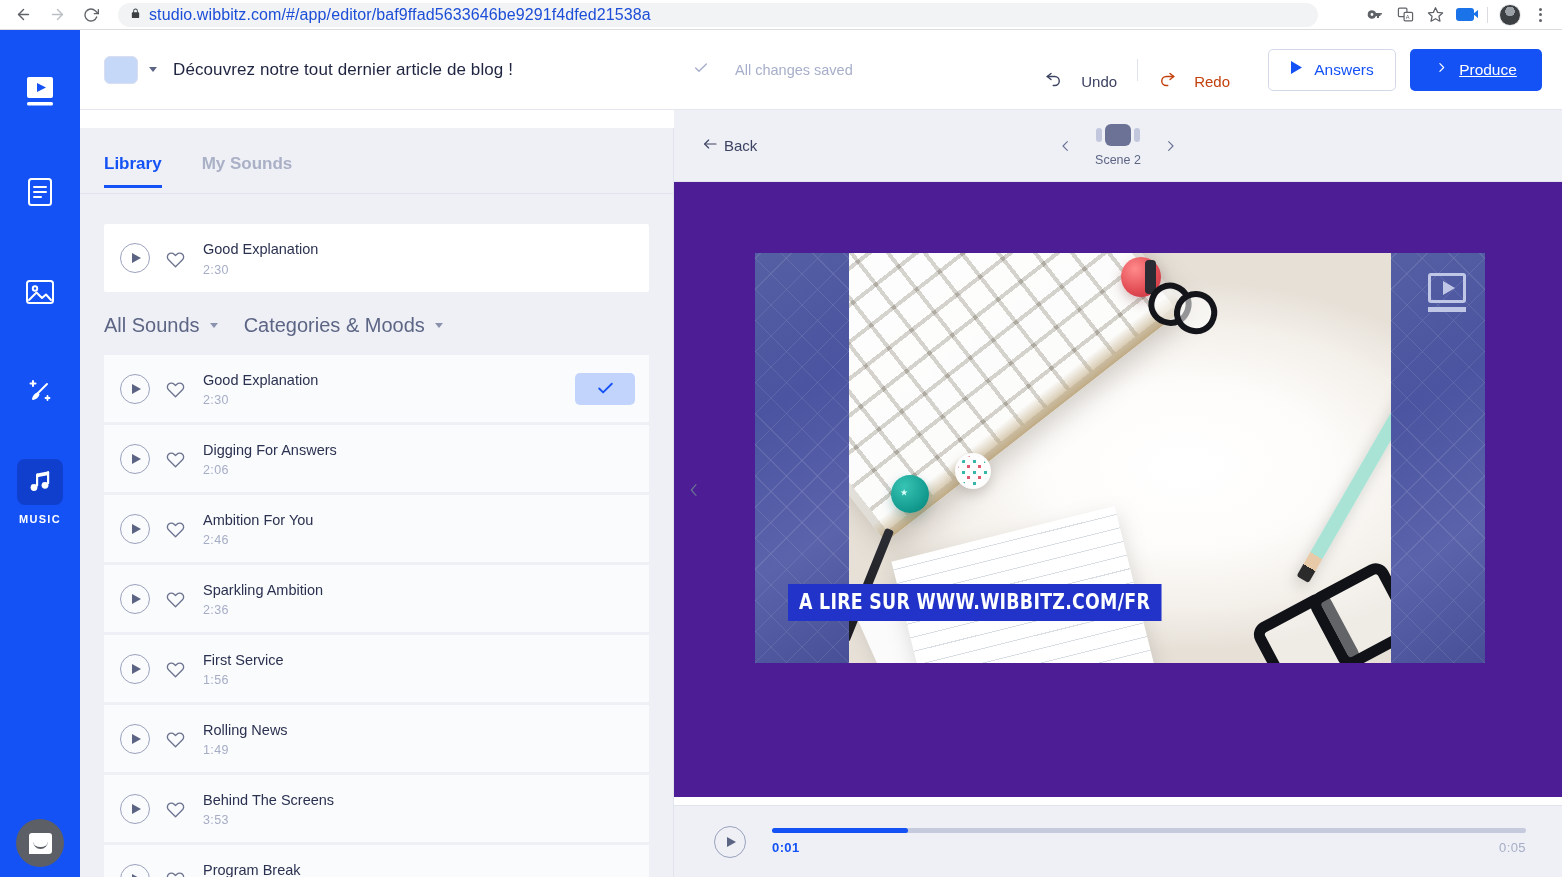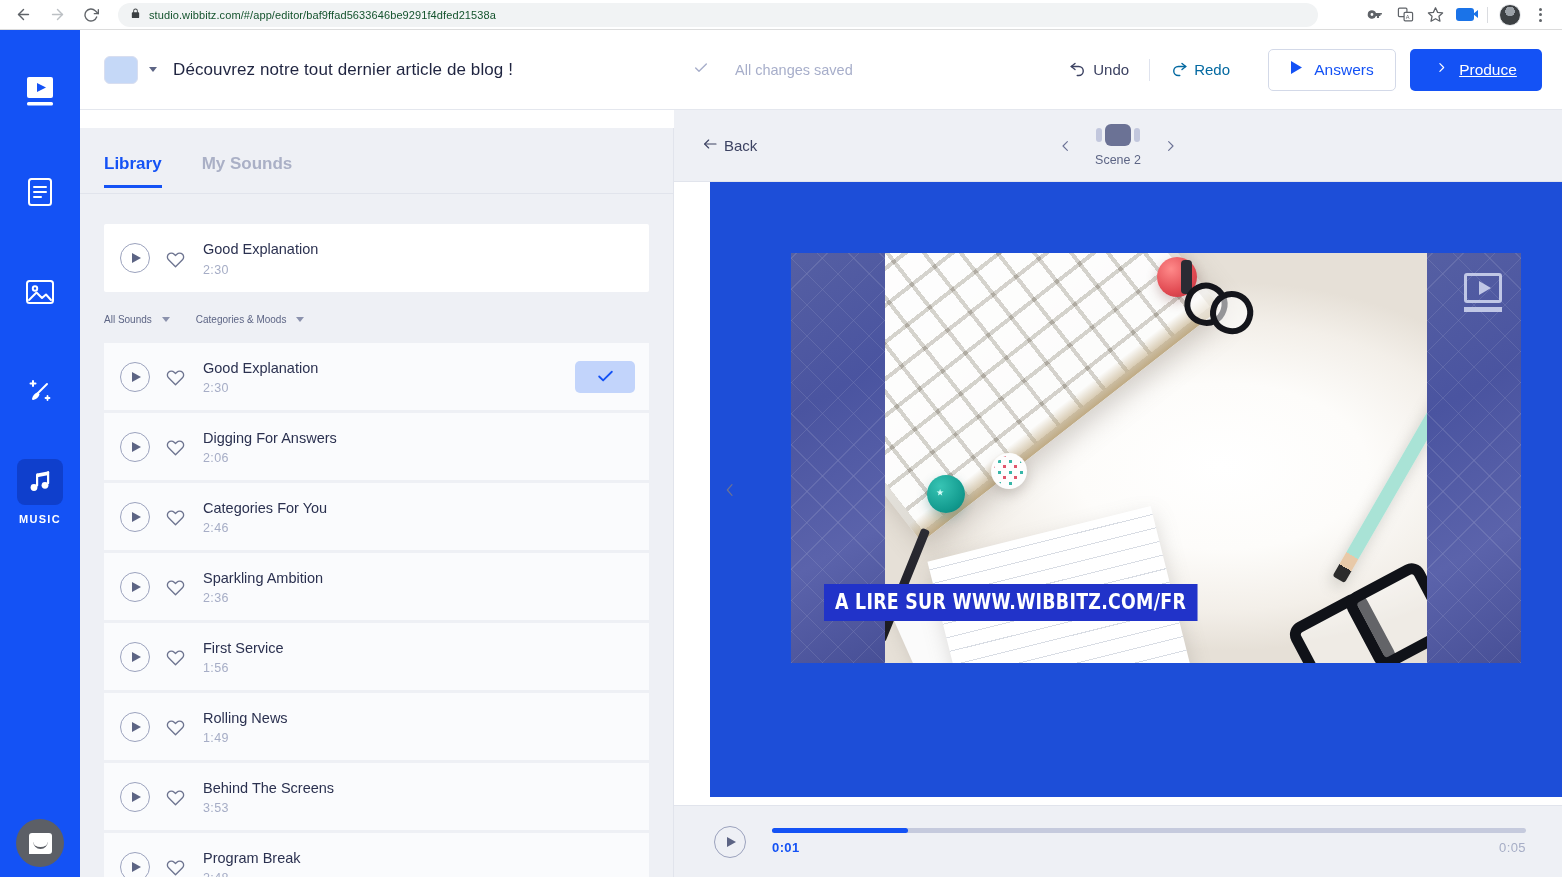--- a/index.html
+++ b/index.html
@@ -21,21 +21,21 @@
     width: 30px; height: 30px; display: flex; align-items: center; justify-content: center;
     color: #5f6368; font-size: 17px; line-height: 1;
   }
   .nav-btn.dim { color: #bcc0c4; }
   .omnibox {
     margin-left: 12px; height: 24px; flex: 1; max-width: 1200px;
     background: #f1f3f4; border-radius: 12px;
     display: flex; align-items: center; padding: 0 12px; gap: 8px;
   }
   .omnibox .lock { font-size: 11px; color: #3c4043; }
-  .omnibox .url { font-size: 11px; color: #14532d; letter-spacing: 0.1px; white-space: nowrap; text-align: center; }
+  .omnibox .url { font-size: 16px; color: #1d4ed8; letter-spacing: 0.1px; white-space: nowrap; text-align: center; }
   .browser-right { display: flex; align-items: center; gap: 2px; margin-left: auto; padding-right: 8px; }
   .bicon { width: 28px; height: 28px; display: flex; align-items: center; justify-content: center; color: #5f6368; }
   .bicon svg { display: block; }
   .cam-ico { width: 18px; height: 13px; background: #1a73e8; border-radius: 3px; position: relative; }
   .cam-ico:after {
     content: ""; position: absolute; right: -4px; top: 2px;
     border-top: 4.5px solid transparent; border-bottom: 4.5px solid transparent;
     border-right: 5px solid #1a73e8;
   }
   .bsep { width: 1px; height: 16px; background: #dadce0; margin: 0 6px; }
@@ -77,24 +77,24 @@
   }
   .vid-title {
     margin-left: 16px; font-size: 17px; color: #1f2440; font-weight: 400; letter-spacing: 0.1px;
   }
   .saved {
     margin-left: 180px; display: flex; align-items: center; gap: 26px;
     color: #a7aeca; font-size: 14.5px;
   }
   .topbar-right { margin-left: auto; display: flex; align-items: center; gap: 0; }
   .hist-btn {
-    display: flex; align-items: center; gap: 6px; font-size: 15px; color: #3c4262;
+    display: flex; align-items: flex-end; gap: 18px; font-size: 15px; color: #3c4262;
     padding: 0 14px; height: 40px;
   }
-  .hist-btn.disabled { color: #0369a1; }
+  .hist-btn.disabled { color: #c2410c; }
   .hist-sep { width: 1px; height: 22px; background: #dfe3ee; margin: 0 6px; }
   .btn-preview {
     display: flex; align-items: center; justify-content: center; gap: 11px;
     width: 128px; height: 42px; margin-left: 24px;
     border: 1px solid #d3d9e8; border-radius: 5px; background: #fff;
     color: #1452f5; font-size: 15.5px;
   }
   .btn-produce {
     display: flex; align-items: center; justify-content: center; gap: 11px;
     width: 132px; height: 42px; margin-left: 14px;
@@ -131,21 +131,21 @@
   .heart { margin-left: 16px; color: #6d7490; display: flex; }
   .track-meta { margin-left: 18px; }
   .track-name { font-size: 14.5px; color: #2b3150; line-height: 1.4; }
   .track-time { font-size: 12.5px; color: #a6adc6; margin-top: 3px; letter-spacing: 0.4px; }
   .check-badge {
     margin-left: auto; width: 60px; height: 32px; border-radius: 5px; background: #c2d4fb;
     display: flex; align-items: center; justify-content: center; color: #1452f5;
   }
 
   .filters { display: flex; align-items: center; gap: 26px; padding: 22px 0 18px 24px; }
-  .filter { display: flex; align-items: center; gap: 10px; font-size: 10px; color: #5d6585; }
+  .filter { display: flex; align-items: center; gap: 10px; font-size: 20px; color: #5d6585; }
   .filter .caret-sm { margin-left: 0; border-top-color: #8b92ad; }
 
   .track-list { padding: 0 24px; }
   .track-list .track { background: #fafbfd; border-bottom: 1px solid #eef0f5; margin-bottom: 2px; }
 
   
   .stage {
     position: absolute; left: 674px; top: 110px; width: 888px; height: 767px;
     background: #ffffff;
   }
@@ -159,21 +159,21 @@
     display: flex; align-items: center; justify-content: center; gap: 22px; pointer-events: none;
   }
   .scene-nav > * { pointer-events: auto; }
   .chev { color: #6b7295; display: flex; }
   .scene-thumbs { display: flex; flex-direction: column; align-items: center; }
   .scene-dots { display: flex; align-items: center; gap: 3px; }
   .sdot { width: 6px; height: 14px; border-radius: 3px; background: #c2c7dd; }
   .sdot.cur { width: 26px; height: 22px; border-radius: 6px; background: #6b7295; }
   .scene-label { font-size: 12.5px; color: #5d6585; margin-top: 7px; text-align: center; }
 
-  .canvas { position: relative; height: 615px; background: #1d4ed8; margin-left: 36px; }
+  .canvas { position: relative; height: 615px; background: #4c1d95; }
   .collapse-chev {
     position: absolute; left: 12px; top: 50%; transform: translateY(-50%);
     color: #6b7295; display: flex;
   }
   .video {
     position: absolute; left: 81px; top: 71px; width: 730px; height: 410px;
     overflow: hidden; background: #47519b;
   }
   .vbg-left, .vbg-right {
     position: absolute; top: 0; bottom: 0; width: 94px;
@@ -581,21 +581,21 @@
     <div class="track">
       <span class="play-circle">
           <span class="play-tri"></span>
         </span>
       <span class="heart">
         <svg width="19" height="19" viewBox="0 0 24 24" fill="none" stroke="currentColor" stroke-width="1.7" stroke-linejoin="round">
             <path d="M20.8 6.6a5 5 0 0 0-7.1 0L12 8.3l-1.7-1.7a5 5 0 1 0-7.1 7.1l8.8 8.8 8.8-8.8a5 5 0 0 0 0-7.1z"></path>
           </svg>
       </span>
       <span class="track-meta">
-        <span class="track-name">Categories For You</span>
+        <span class="track-name">Ambition For You</span>
         <span class="track-time" style="display:block">2:46</span>
       </span>
     </div>
 
     <div class="track">
       <span class="play-circle">
           <span class="play-tri"></span>
         </span>
       <span class="heart">
         <svg width="19" height="19" viewBox="0 0 24 24" fill="none" stroke="currentColor" stroke-width="1.7" stroke-linejoin="round">

